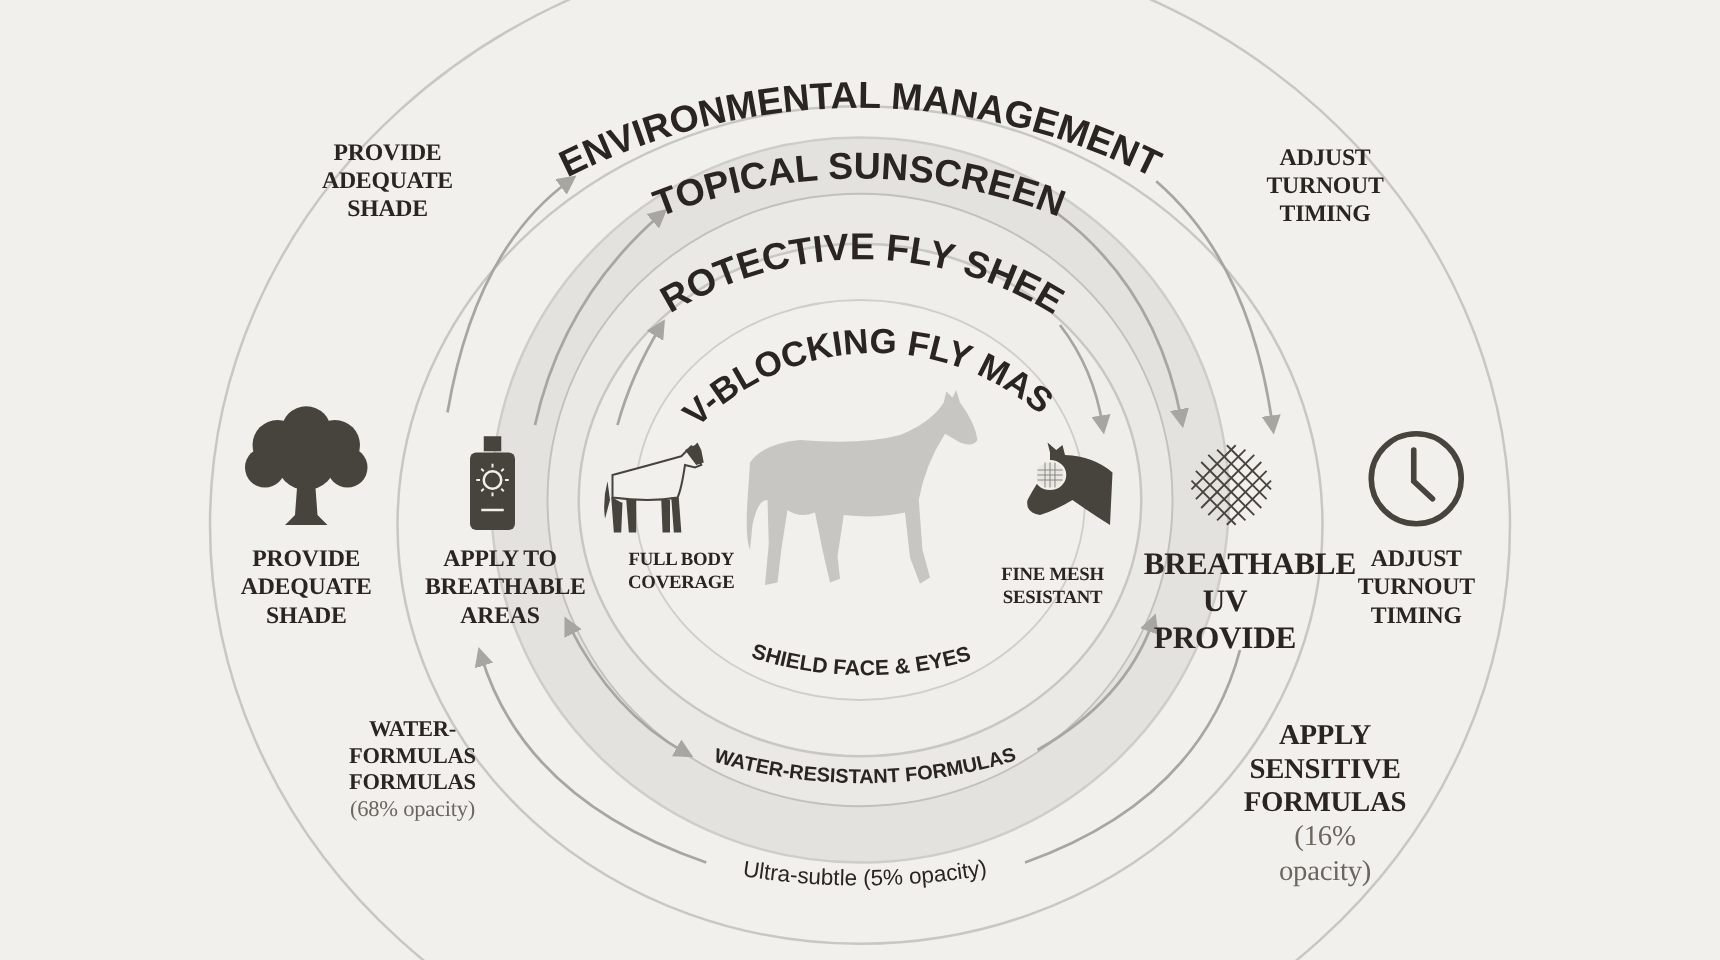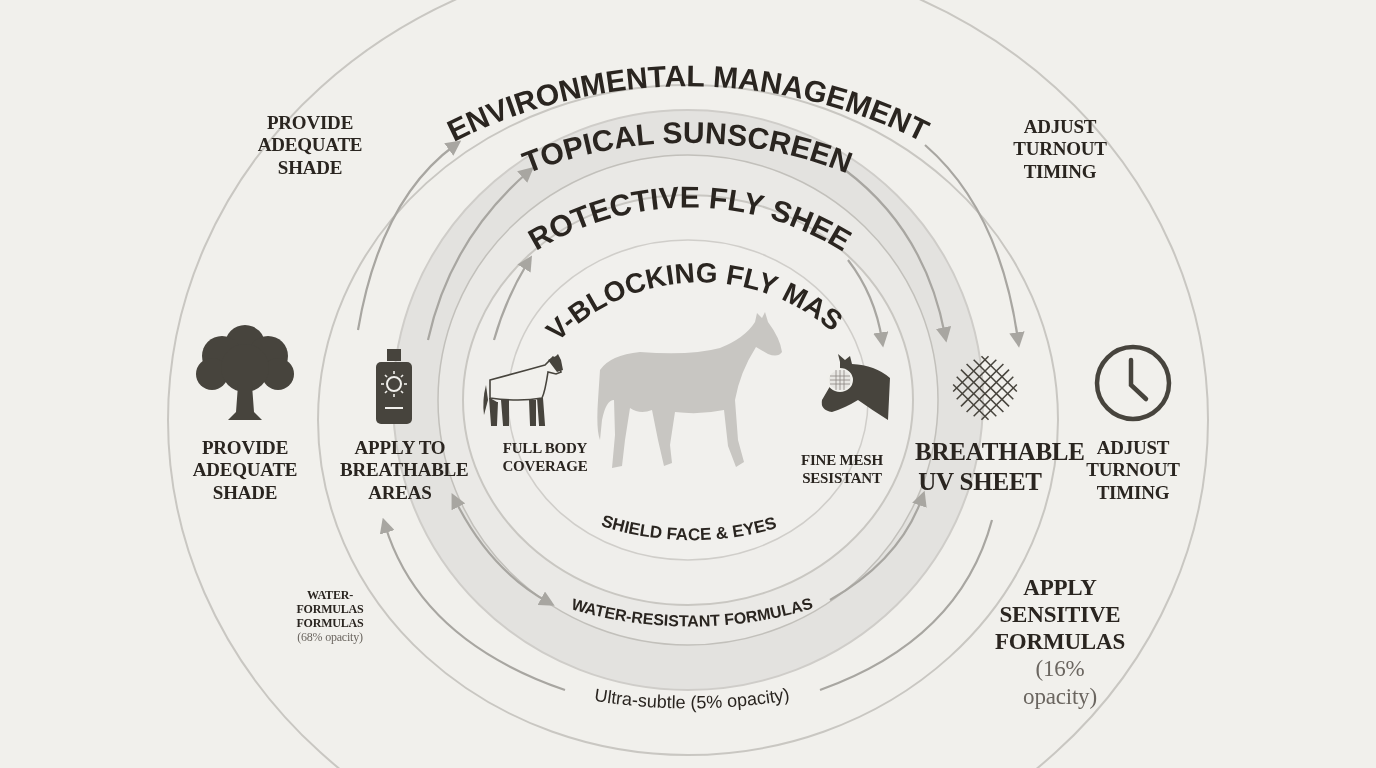--- a/index.html
+++ b/index.html
@@ -157,28 +157,28 @@
 <div class="lbl" style="left:485px;top:440px;width:120px;font-size:15px;">
   <span>FULL BODY</span>
     <span>COVERAGE</span>
 </div>
 <div class="lbl" style="left:782px;top:452px;width:120px;font-size:15px;">
   <span>FINE MESH</span>
     <span>SESISTANT</span>
 </div>
 <div class="lbl" style="left:915px;top:437px;width:130px;font-size:25px;">
   <span>BREATHABLE</span>
-    <span>UV SHEET</span>
+    <span>UV PROVIDE</span>
 </div>
 <div class="lbl" style="left:1073px;top:437px;width:120px;font-size:19px;">
   <span>ADJUST</span>
     <span>TURNOUT</span>
     <span>TIMING</span>
 </div>
-<div class="lbl" style="left:265px;top:588px;width:130px;font-size:12px;">
+<div class="lbl" style="left:265px;top:573px;width:130px;font-size:18px;">
   <span>WATER-</span>
     <span>FORMULAS</span>
     <span>FORMULAS</span>
   <span class="sub">(68% opacity)</span>
 </div>
 <div class="lbl" style="left:995px;top:574px;width:130px;font-size:23px;">
   <span>APPLY</span>
     <span>SENSITIVE</span>
     <span>FORMULAS</span>
   <span class="sub">(16%</span>

